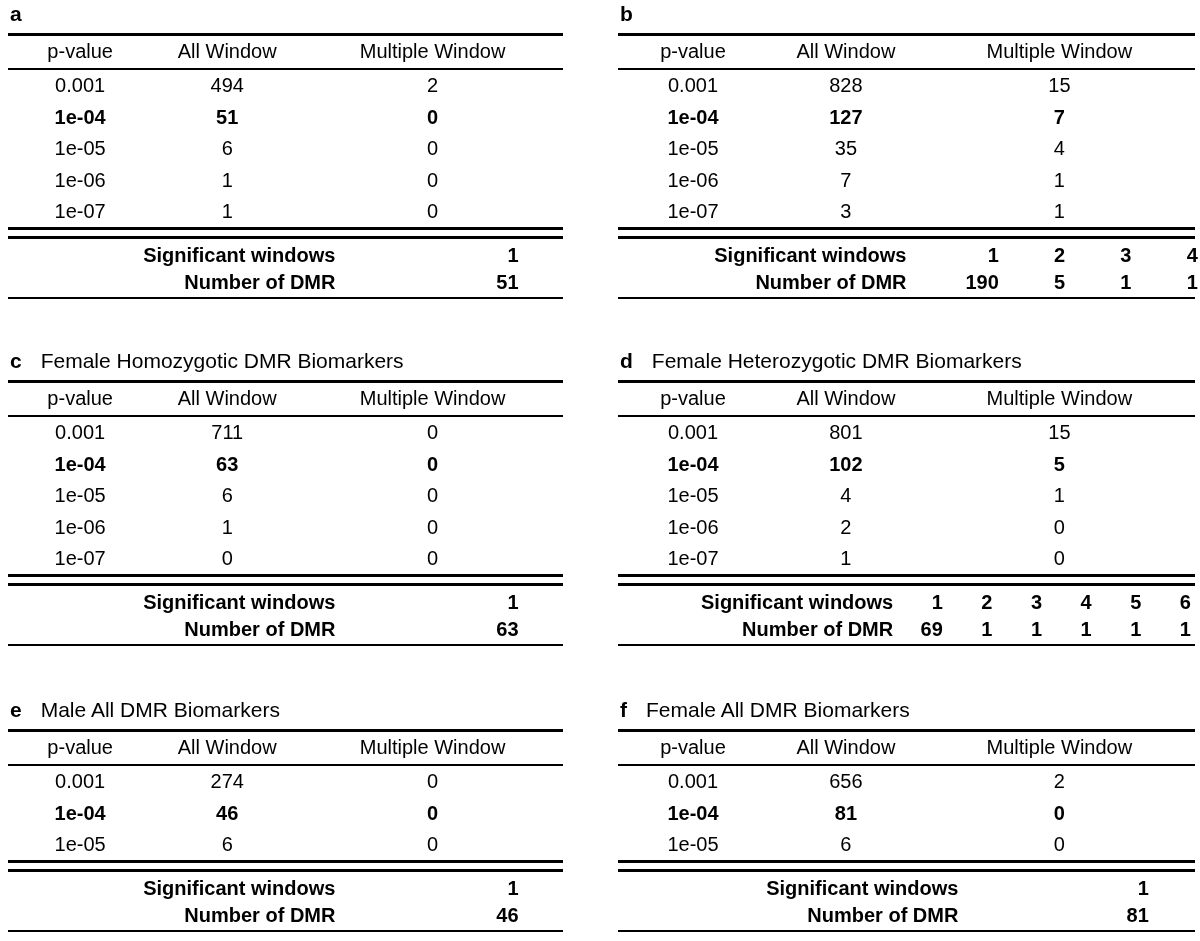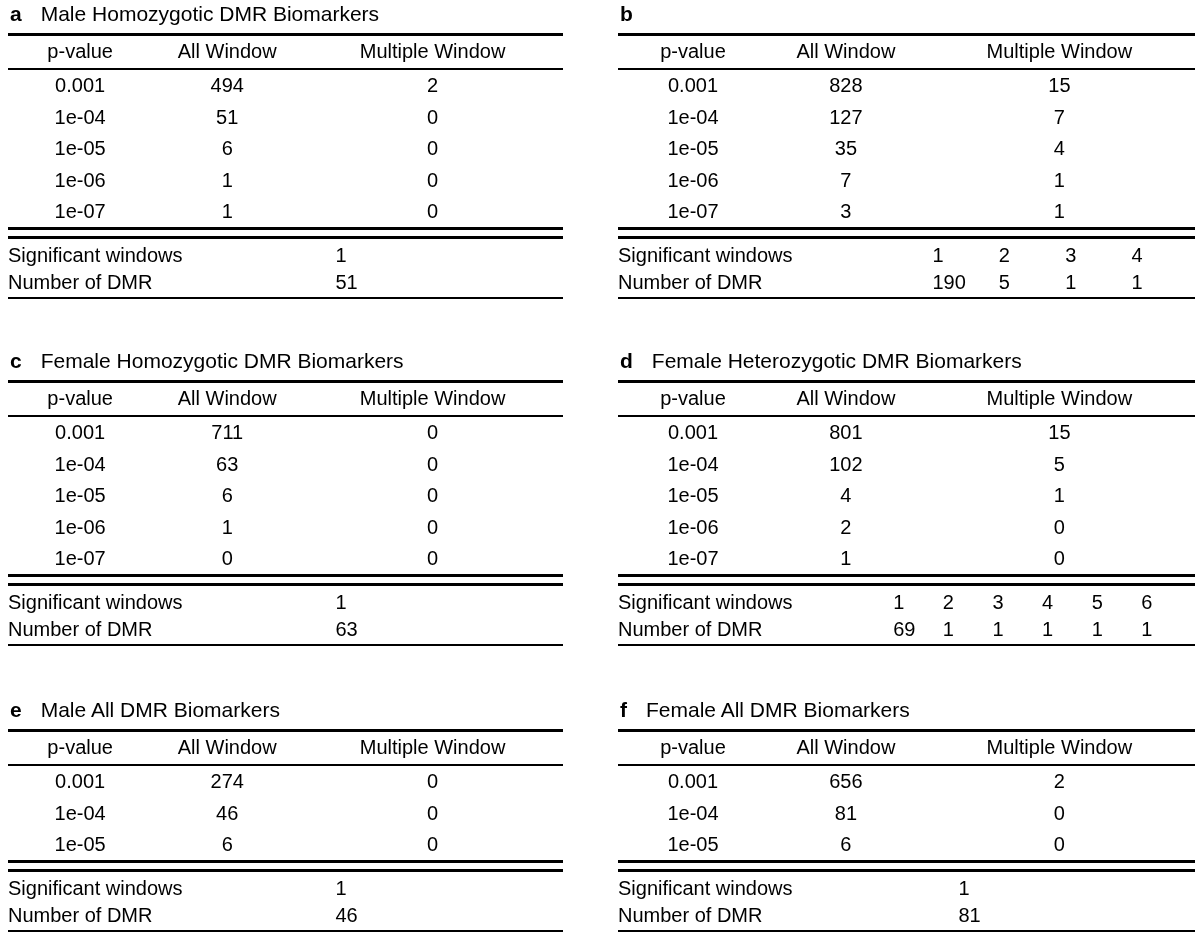--- a/index.html
+++ b/index.html
@@ -51,41 +51,41 @@
     grid-template-columns: 26% 27% 47%;
     align-items: center;
     font-size: 20px;
   }
   .row .cell {
     text-align: center;
     white-space: nowrap;
   }
   .row.header { height: 32px; }
   .row.data { height: 31.5px; }
-  .row.bold { font-weight: normal; }
+  .row.bold { font-weight: bold; }
   .summary { padding-top: 3px; }
   .srow {
     display: grid;
     align-items: center;
     height: 27.5px;
     font-size: 20px;
   }
   .srow .cell {
-    text-align: left;
+    text-align: right;
     white-space: nowrap;
+    font-weight: bold;
   }
 </style>
 </head>
 <body>
 
 <div id="figure">
   <section class="panel" style="left: 8px; top: 0px; width: 555px;">
     <div class="panel-title">
       <span class="panel-letter">a</span>
-      <span class="panel-title-text">Male Homozygotic DMR Biomarkers</span>
     </div>
     <div class="tbl">
       <div class="rule outer"></div>
       <div class="row header">
         <span class="cell">p-value</span>
         <span class="cell">All Window</span>
         <span class="cell">Multiple Window</span>
       </div>
       <div class="rule inner"></div>
       <div class="data-rows">

